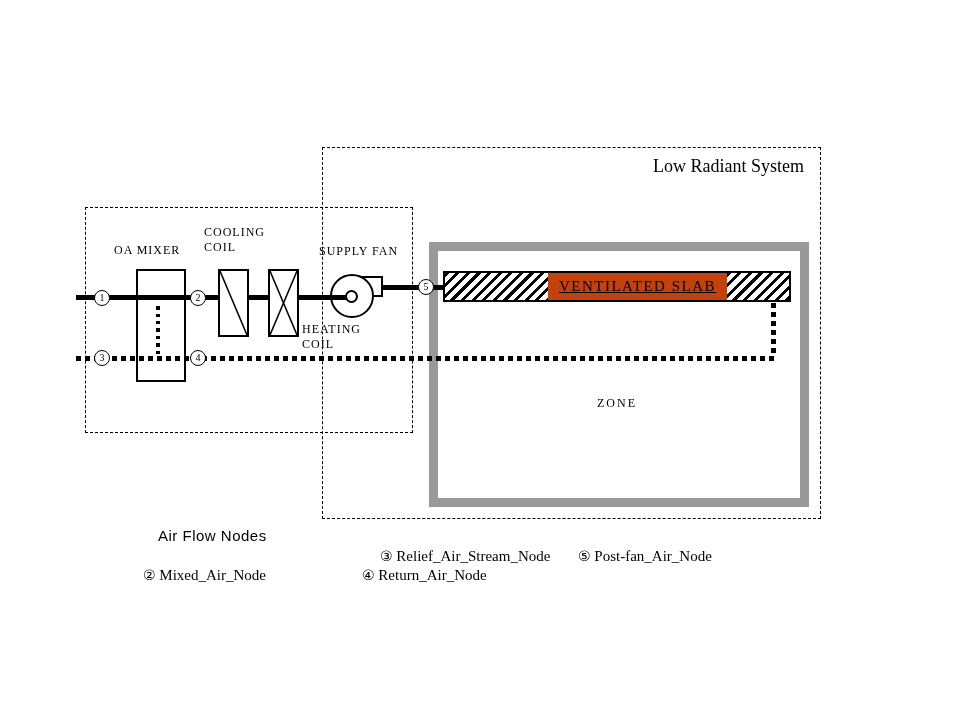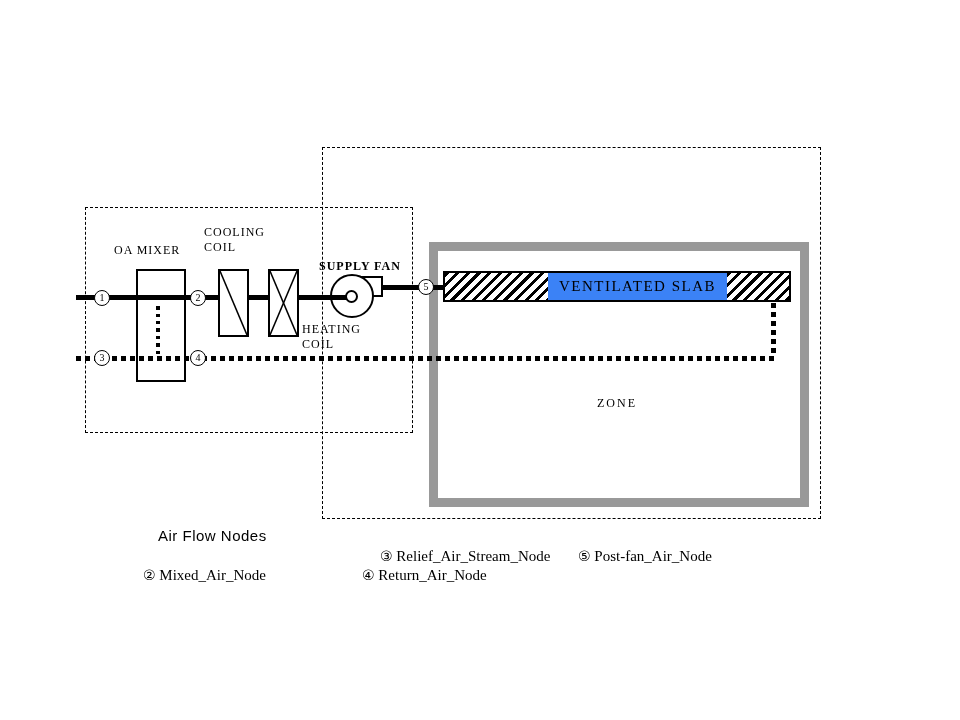--- a/index.html
+++ b/index.html
@@ -7,21 +7,21 @@
     position:relative;width:960px;height:720px;background:#ffffff;overflow:hidden;
     font-family:"Liberation Serif", serif;color:#000;
   }
   .abs{position:absolute;}
   
   .sys-box{border:1px dashed #000;background:transparent;}
   .sys-label{font-size:18px;white-space:nowrap;}
   
   .zone-wall{border:9px solid #999999;background:#ffffff;box-sizing:border-box;}
   
-  .slab{border:2px solid #000;background:#3b82f6;box-sizing:border-box;display:flex;}
+  .slab{border:2px solid #000;background:#c2410c;box-sizing:border-box;display:flex;text-decoration:underline;}
   .hatch{background:repeating-linear-gradient(135deg,#000 0 3px,#fff 3px 7.5px);height:100%;}
   .slab-mid{flex:1;display:flex;align-items:center;justify-content:center;}
   .slab-text{font-size:15px;letter-spacing:1.5px;white-space:nowrap;}
   
   .solid-line{background:#000;}
   
   .dot-h{background:repeating-linear-gradient(to right,#000 0 5px,transparent 5px 9px);}
   .dot-v{background:repeating-linear-gradient(to bottom,#000 0 5px,transparent 5px 9px);}
   
   .fine-dot-v{background:repeating-linear-gradient(to bottom,#000 0 3.5px,transparent 3.5px 7.5px);}
@@ -39,20 +39,21 @@
   .legend-item{font-size:15px;white-space:nowrap;}
   .legend-sym{font-family:"DejaVu Sans", sans-serif;font-size:14px;}
   svg{display:block;}
 </style>
 </head>
 <body>
 
 <div id="canvas">
 
   <div class="abs sys-box" style="left:322px;top:147px;width:497px;height:370px;"></div>
+  <div class="abs sys-label" style="left:653px;top:156px;">Low Radiant System</div>
 
   <div class="abs sys-box" style="left:85px;top:207px;width:326px;height:224px;"></div>
 
   <div class="abs zone-wall" style="left:429px;top:242px;width:380px;height:265px;"></div>
   <div class="abs comp-label" style="left:597px;top:396px;letter-spacing:2px;">ZONE</div>
 
   <div class="abs slab" style="left:443px;top:271px;width:348px;height:31px;">
     <div class="hatch" style="width:103px;"></div>
     <div class="slab-mid">
       <span class="slab-text">VENTILATED SLAB</span>
@@ -89,21 +90,21 @@
   </div>
   <div class="abs comp-label" style="left:302px;top:322px;">
     <div>HEATING</div>
     <div>COIL</div>
   </div>
 
   <div class="abs outline whitefill" style="left:355px;top:276px;width:28px;height:21px;"></div>
   <div class="abs outline whitefill circle" style="left:330px;top:274px;width:44px;height:44px;"></div>
   <div class="abs solid-line" style="left:332px;top:295px;width:18px;height:5px;"></div>
   <div class="abs outline whitefill circle" style="left:345px;top:290px;width:13px;height:13px;"></div>
-  <div class="abs comp-label" style="left:319px;top:259px;font-weight:bold;">SUPPLY FAN</div>
+  <div class="abs comp-label" style="left:319px;top:244px;">SUPPLY FAN</div>
 
   <div class="abs node" style="left:94px;top:290px;">
       <span>1</span>
     </div>
   <div class="abs node" style="left:190px;top:290px;">
       <span>2</span>
     </div>
   <div class="abs node" style="left:94px;top:350px;">
       <span>3</span>
     </div>

